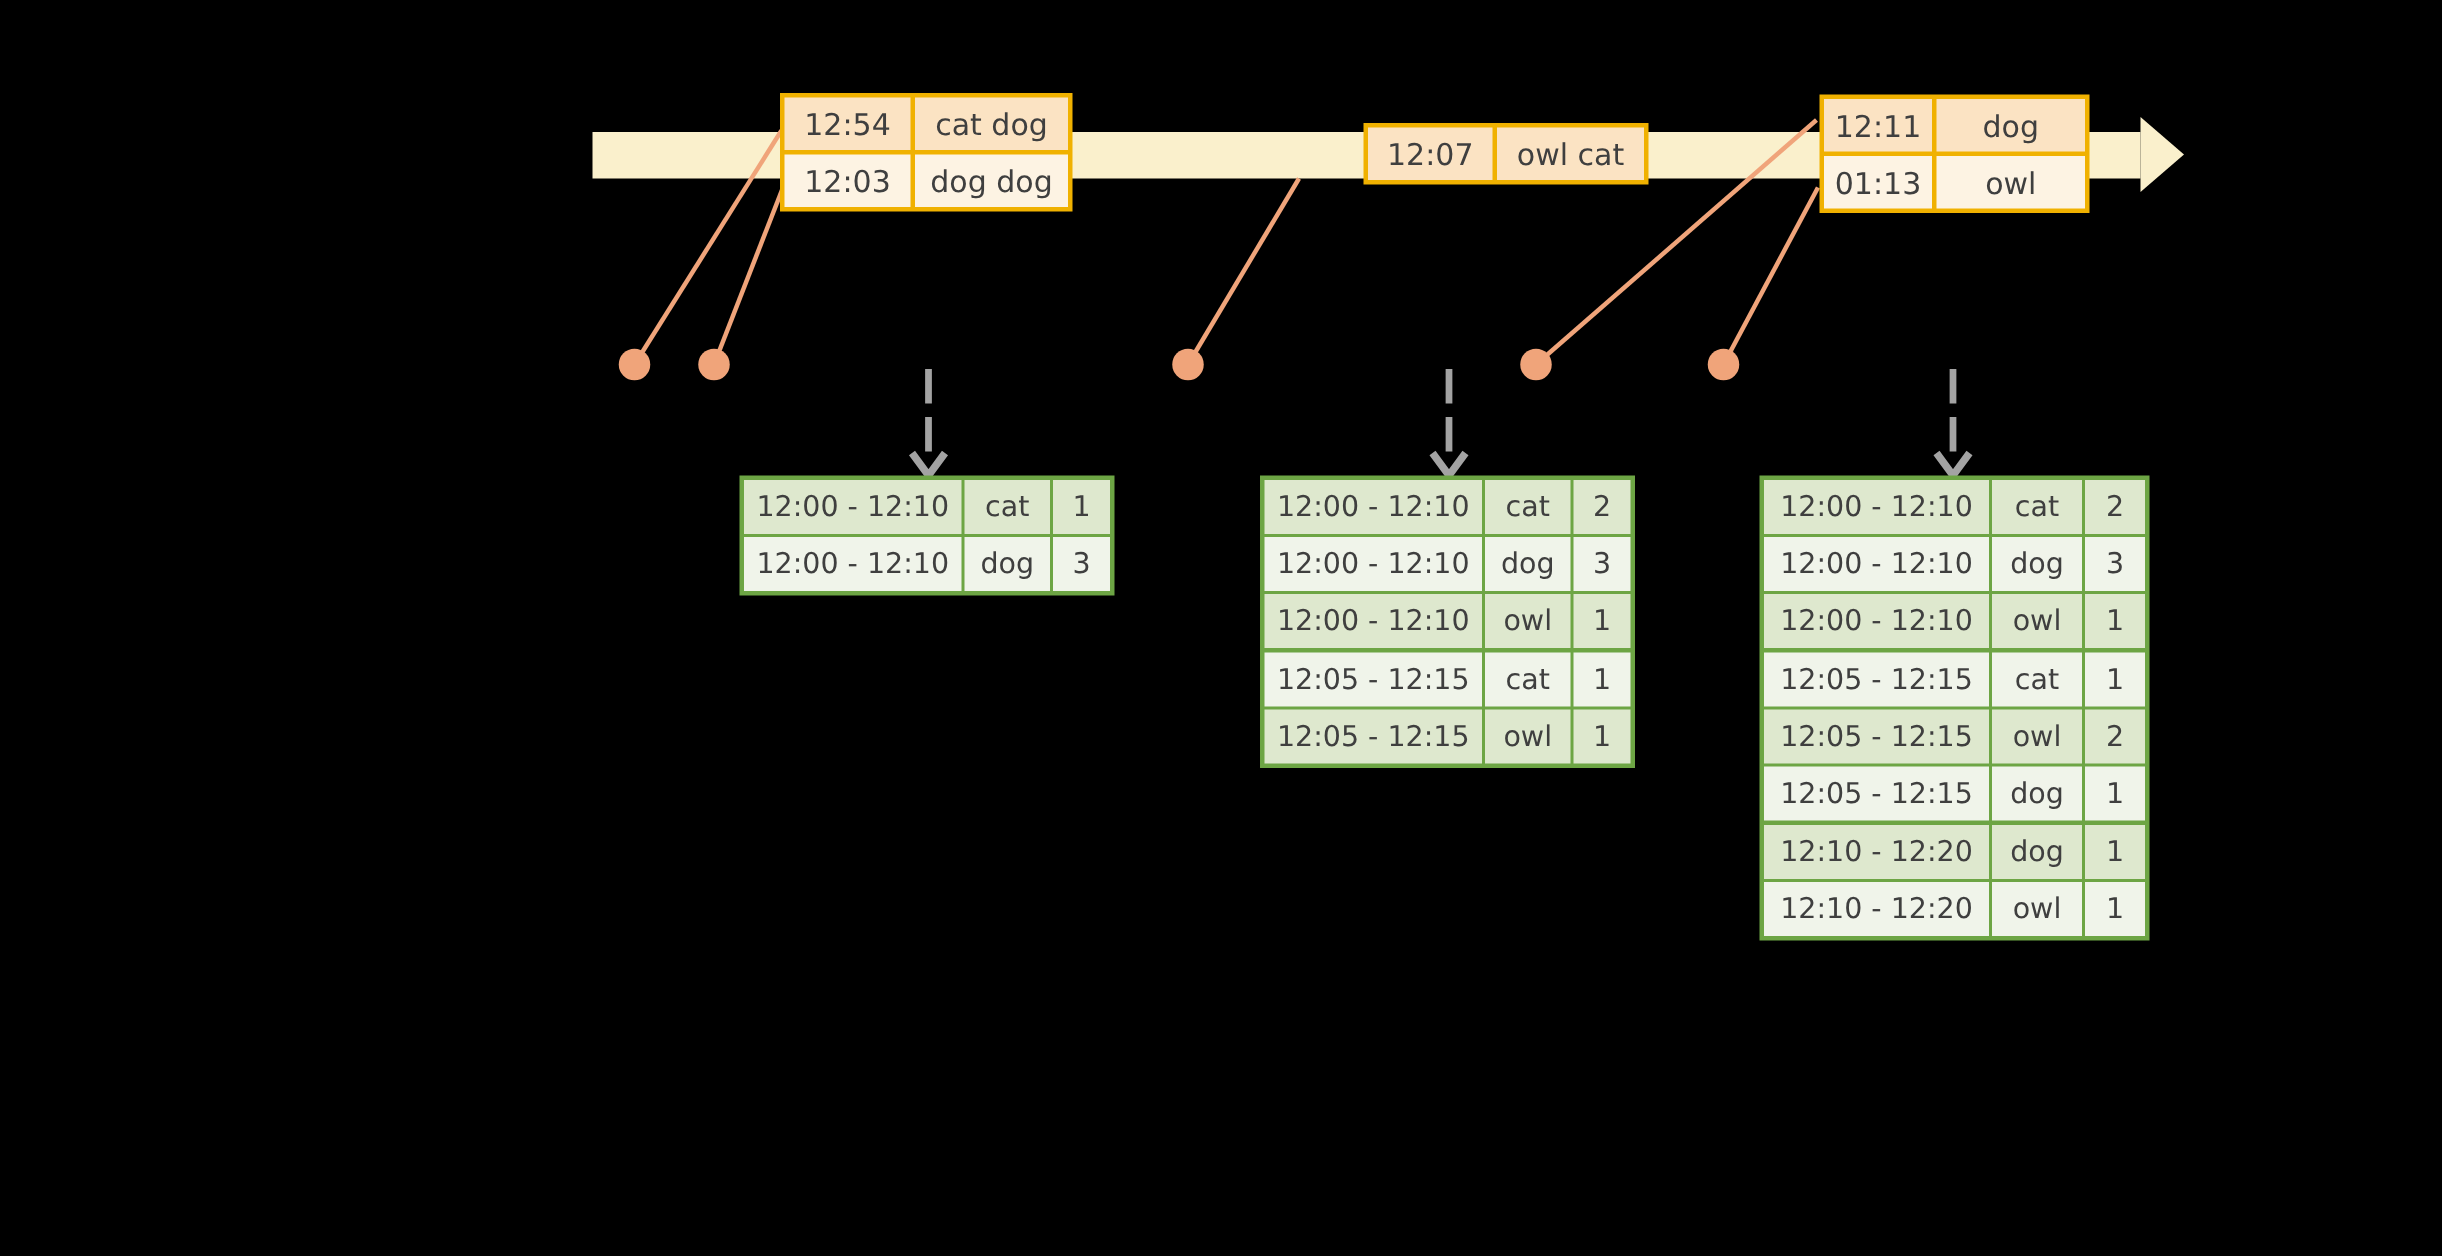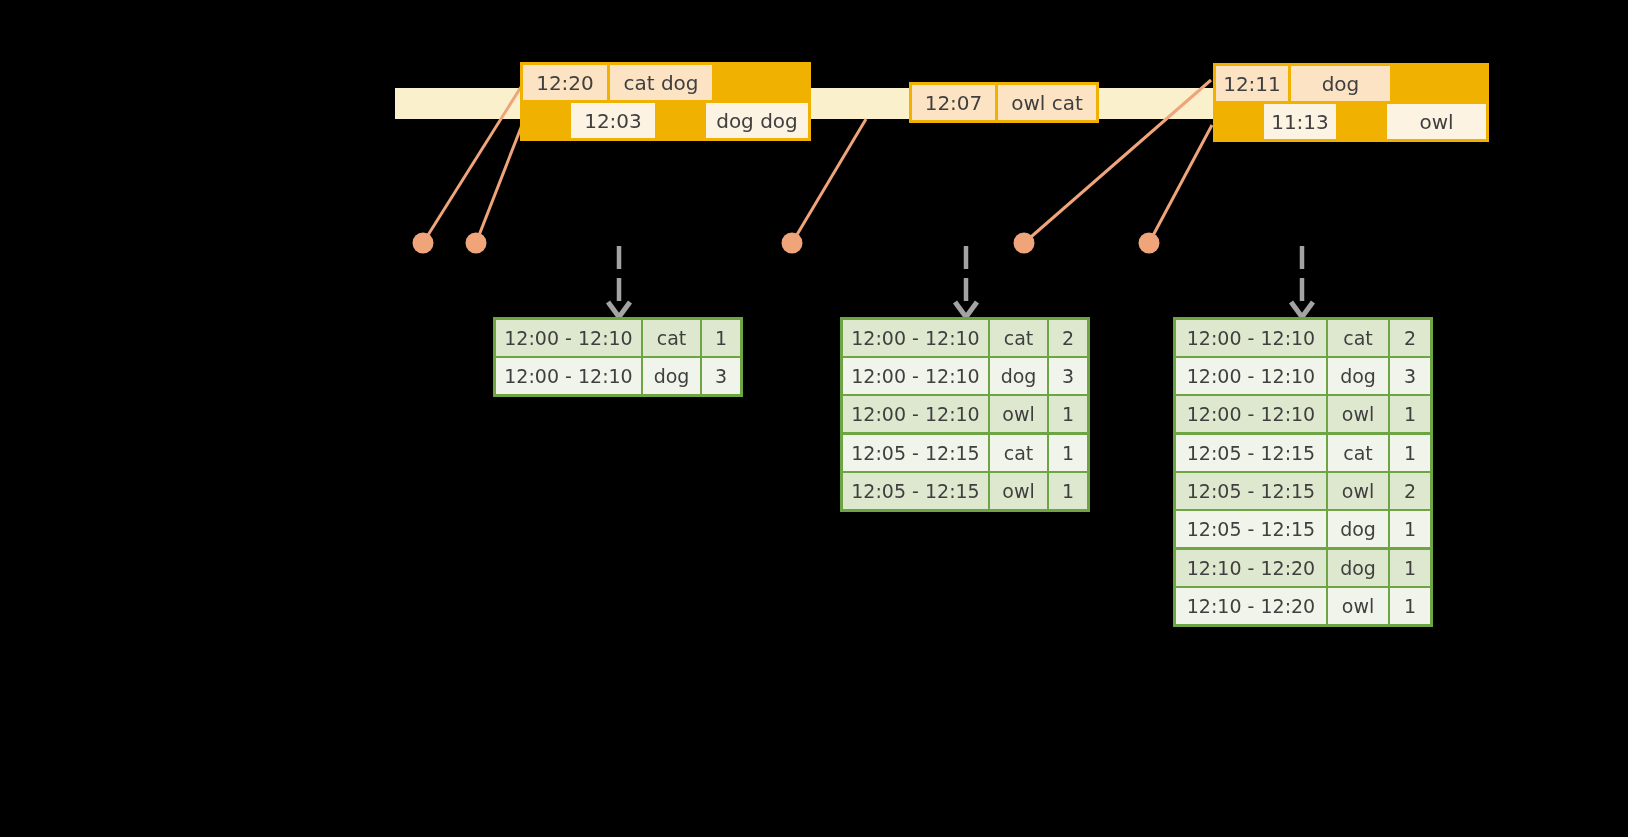--- a/index.html
+++ b/index.html
@@ -19,21 +19,21 @@
   .tbl{position:absolute;display:flex;flex-direction:column;}
   .etable{gap:3px;padding:3px;background:var(--event-border,#f0b100);}
   .gtable{gap:2px;padding:3px;background:var(--result-border,#6da544);}
   .etable .row{display:flex;gap:3px;height:35px;}
   .gtable .row{display:flex;gap:2px;height:36px;}
   .gtable .row.group-start{margin-top:1px;}
   .cell{display:flex;align-items:center;justify-content:center;}
   .etable .cell{font-size:20px;}
   .gtable .cell{font-size:19px;}
   .etable .row.dark .cell{background:var(--event-row-dark,#fbe3c3);}
-  .etable .row.light .cell{background:var(--event-row-light,#fdf3e3);margin-left:48px;}
+  .etable .row.light .cell{background:var(--event-row-light,#fdf3e3);}
   .gtable .row.dark .cell{background:var(--result-row-dark,#dee8ce);}
   .gtable .row.light .cell{background:var(--result-row-light,#f0f4ea);}
 
   #et0 .cell.time{width:84px;}  #et0 .cell.words{width:102px;}
   #et1 .cell.time{width:83px;}  #et1 .cell.words{width:98px;}
   #et2 .cell.time{width:72px;}  #et2 .cell.words{width:99px;}
   .gtable .cell.window{width:145px;}
   .gtable .cell.word{width:57px;}
   .gtable .cell.count{width:38px;}
   #gt2 .cell.window{width:150px;}
@@ -71,21 +71,21 @@
       <polyline class="trighead" points="955,302 966,317 977,302"></polyline>
     </g>
     <g>
       <line class="trig" x1="1302" y1="246" x2="1302" y2="301" stroke-dasharray="23 9"></line>
       <polyline class="trighead" points="1291,302 1302,317 1313,302"></polyline>
     </g>
   </svg>
 
   <div class="tbl etable" id="et0" style="left:520px;top:62px;">
       <div class="row dark">
-        <div class="cell time">12:20</div>
+        <div class="cell time">12:54</div>
         <div class="cell words">cat dog</div>
       </div>
       <div class="row light">
         <div class="cell time">12:03</div>
         <div class="cell words">dog dog</div>
       </div>
     </div>
 
   <div class="tbl etable" id="et1" style="left:909px;top:82px;">
       <div class="row dark">
@@ -93,21 +93,21 @@
         <div class="cell words">owl cat</div>
       </div>
     </div>
 
   <div class="tbl etable" id="et2" style="left:1213px;top:63px;text-align:right;">
       <div class="row dark">
         <div class="cell time">12:11</div>
         <div class="cell words">dog</div>
       </div>
       <div class="row light">
-        <div class="cell time">11:13</div>
+        <div class="cell time">01:13</div>
         <div class="cell words">owl</div>
       </div>
     </div>
 
   <div class="tbl gtable" id="gt0" style="left:493px;top:317px;">
       <div class="row dark">
         <div class="cell window">12:00 - 12:10</div>
         <div class="cell word">cat</div>
         <div class="cell count">1</div>
       </div>

